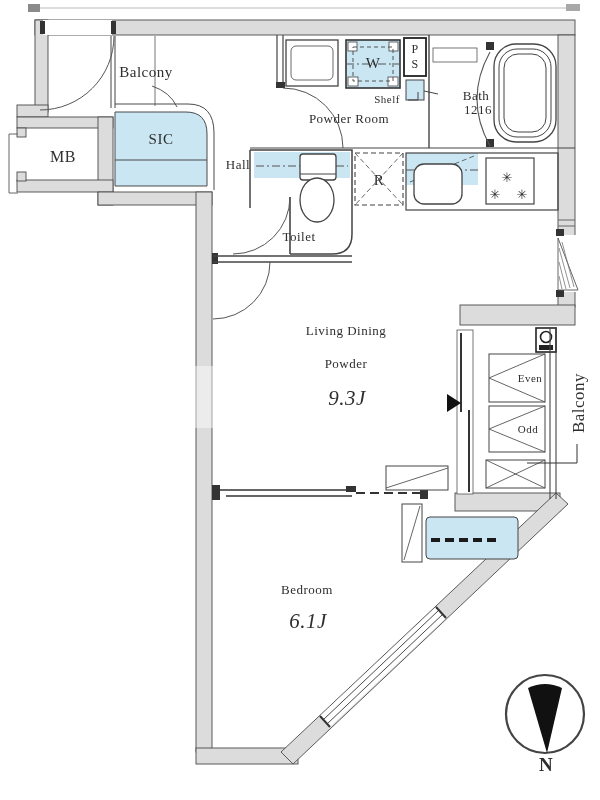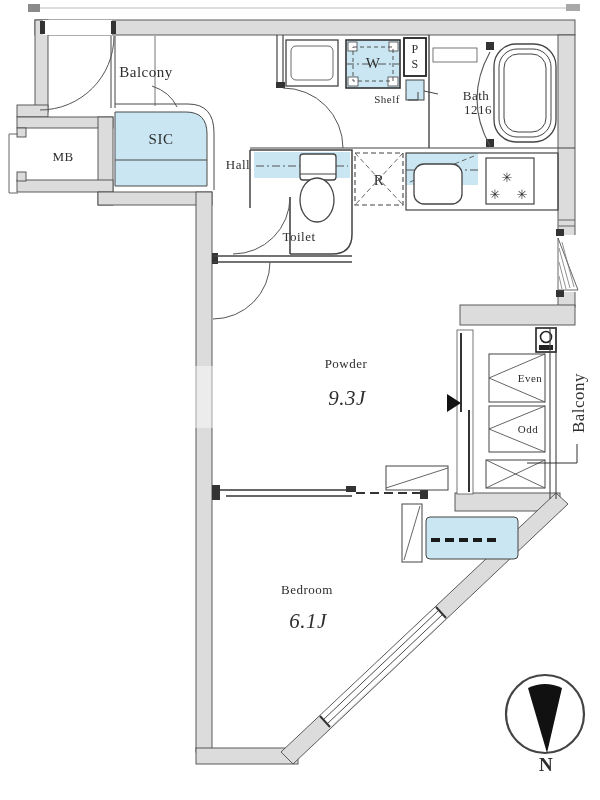--- a/index.html
+++ b/index.html
@@ -4,21 +4,21 @@
 <style>
   html,body{margin:0;padding:0;background:#fff;}
   .plan-wrap{position:relative;width:600px;height:800px;background:#ffffff;overflow:hidden;
              font-family:"Liberation Serif","DejaVu Serif",serif;}
   svg{position:absolute;left:0;top:0;}
   .lbl{position:absolute;transform:translate(-50%,-50%);color:#2e2e2e;white-space:nowrap;
        letter-spacing:.5px;line-height:1.1;text-align:center;}
   .lbl-18{font-size:13px;}
   .lbl-21{font-size:21px;font-style:italic;}
   .lbl-15{font-size:15px;}
-  .lbl-13{font-size:13px;}
+  .lbl-13{font-size:16px;}
   .lbl-12{font-size:11px;}
   .lbl-11{font-size:11px;margin-left:10px;}
   .lbl-pre{white-space:pre-line;font-size:12px;line-height:1.25;}
   .lbl-rot{transform:translate(-50%,-50%) rotate(-90deg);font-size:17px;}
   .lbl-n{font-size:19px;font-weight:bold;}
   .watermark{position:absolute;left:96px;top:366px;width:118px;height:62px;
              background:rgba(255,255,255,.45);}
 </style>
 </head>
 <body>
@@ -230,28 +230,30 @@
     <circle cx="545" cy="714" r="39" fill="#ffffff" stroke="#444" stroke-width="2.2"></circle>
     <path d="M528,688 Q545,680 562,688 L547,753 Z" fill="#111"></path>
   </g>
 
 </svg>
 
 <div class="lbl lbl-15" style="left:146px;top:72px">Balcony</div>
 <div class="lbl lbl-15" style="left:161px;top:139px">SIC</div>
 <div class="lbl lbl-13" style="left:63px;top:157px">MB</div>
 <div class="lbl lbl-18" style="left:238px;top:165px">Hall</div>
+<div class="lbl lbl-18" style="left:349px;top:119px">Powder Room</div>
 <div class="lbl lbl-12" style="left:387px;top:99px">Shelf</div>
 <div class="lbl lbl-pre" style="left:415px;top:57px">P
 S</div>
 <div class="lbl lbl-15" style="left:373px;top:63px">W</div>
 <div class="lbl lbl-18" style="left:476px;top:96px">Bath</div>
 <div class="lbl lbl-18" style="left:478px;top:110px">1216</div>
 <div class="lbl lbl-18" style="left:299px;top:237px">Toilet</div>
 <div class="lbl lbl-15" style="left:379px;top:180px">R</div>
+<div class="lbl lbl-18" style="left:346px;top:331px">Living Dining</div>
 <div class="lbl lbl-18" style="left:346px;top:364px">Powder</div>
 <div class="lbl lbl-21" style="left:347px;top:399px">9.3J</div>
 <div class="lbl lbl-18" style="left:307px;top:590px">Bedroom</div>
 <div class="lbl lbl-21" style="left:308px;top:622px">6.1J</div>
 <div class="lbl lbl-rot" style="left:579px;top:403px">Balcony</div>
 <div class="lbl lbl-11" style="left:520px;top:378px">Even</div>
 <div class="lbl lbl-11" style="left:518px;top:429px">Odd</div>
 <div class="lbl lbl-n" style="left:546px;top:765px">N</div>
 
 <div class="watermark"></div>

